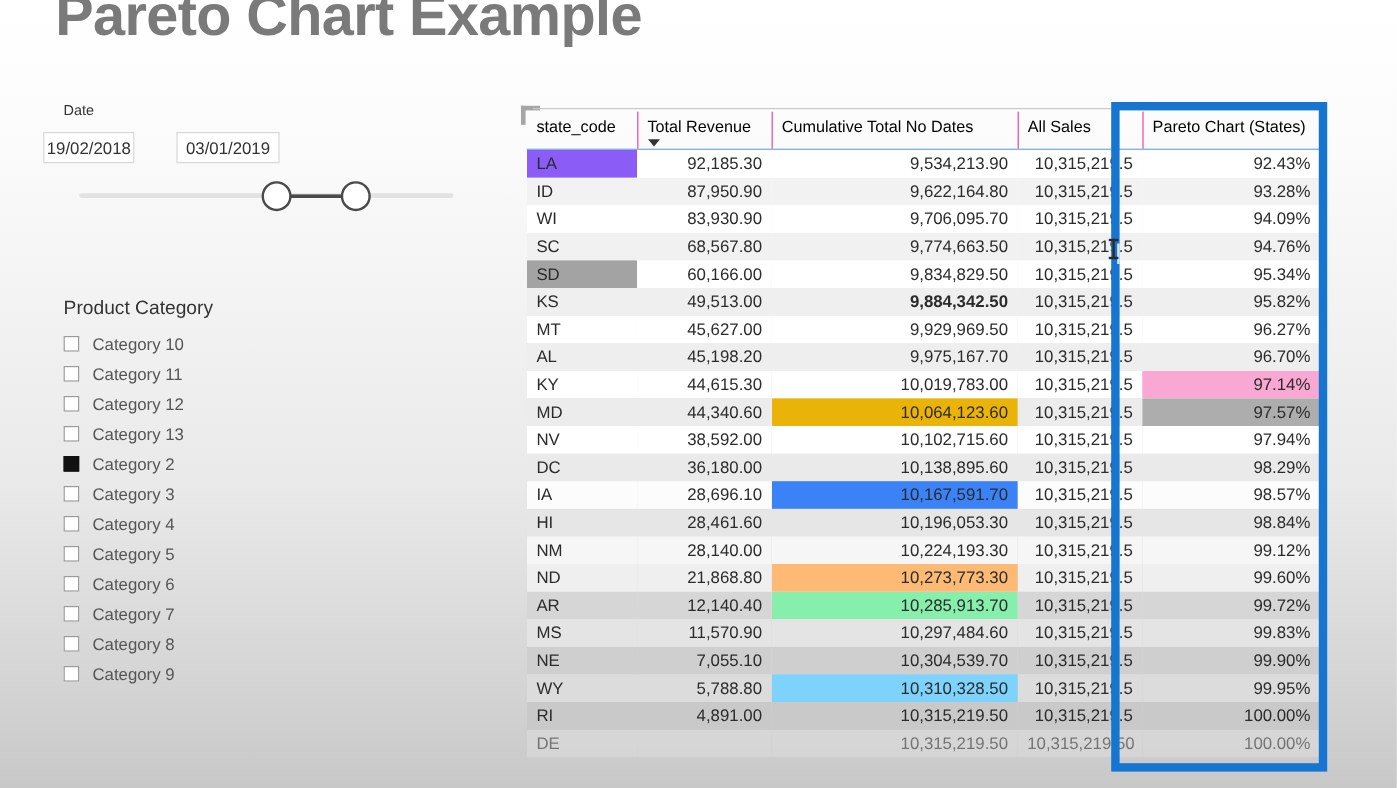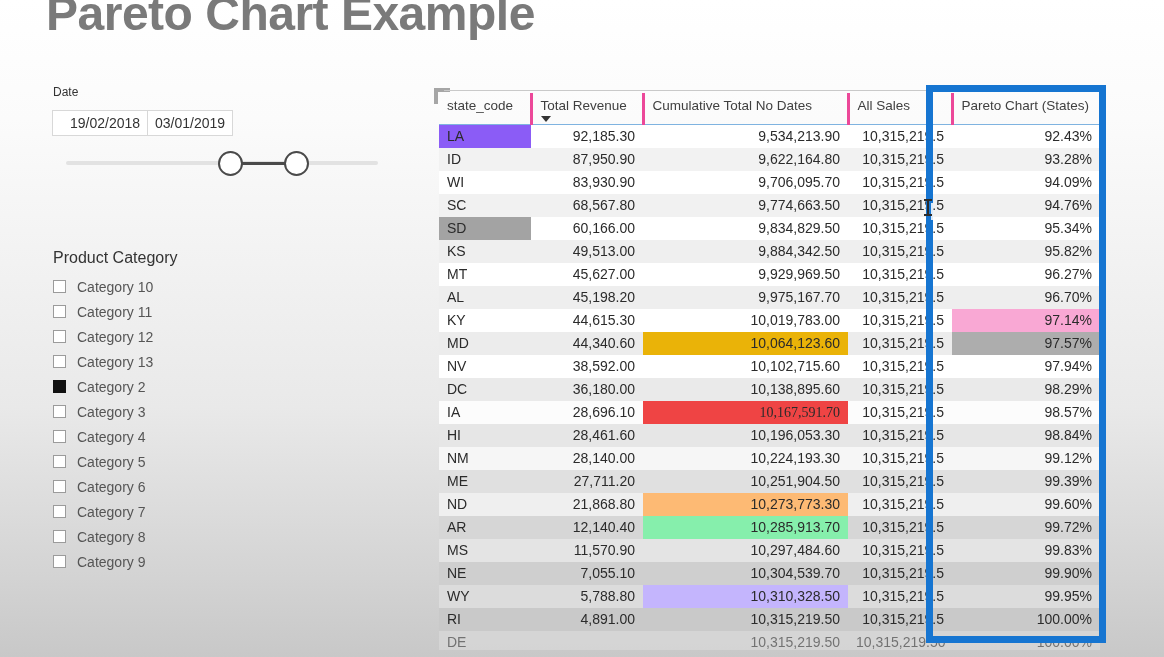--- a/index.html
+++ b/index.html
@@ -23,21 +23,21 @@
   .slicer-label{
     position:absolute;left:53px;top:85px;
     font-size:12px;color:#333;font-weight:400;
   }
   .date-box{
     position:absolute;top:110px;height:26px;
     border:1px solid #d8d8d8;background:#fff;
     display:flex;align-items:center;justify-content:center;
     font-size:14px;color:#333;box-sizing:border-box;
   }
-  #date-from{left:52px;width:106px;}
+  #date-from{left:36px;width:76px;}
   #date-to{left:147px;width:86px;}
 
   .slider-wrap{position:absolute;left:66px;top:148px;width:312px;height:32px;}
   .track{position:absolute;left:0;top:13px;width:312px;height:4px;background:#e2e2e2;border-radius:2px;}
   .track-active{position:absolute;left:164px;top:14px;width:66px;height:3px;background:#4a4a4a;}
   .handle{
     position:absolute;top:3px;width:25px;height:25px;border-radius:50%;
     background:#ffffff;border:2px solid #4a4a4a;box-sizing:border-box;
   }
   #handle-left{left:152px;}
@@ -66,26 +66,26 @@
     border-left:4px solid #a6a6a6;border-top:4px solid #a6a6a6;
   }
   .top-rule{
     position:absolute;left:10px;top:2px;width:1156px;height:1px;background:#c9c9c9;
   }
   .tbl{
     position:absolute;left:5px;top:5px;width:661px;
     border-collapse:collapse;table-layout:fixed;
   }
   .tbl th{
-    font-weight:400;font-size:13.5px;color:#404040;
+    font-weight:400;font-size:13.5px;color:#000000;
     padding:5px 8px 11px 8px;vertical-align:top;
     border-bottom:1px solid #7fb3e0;
     background:transparent;position:relative;
   }
-  .tbl th.sep{border-left:3px solid #ec4899;}
+  .tbl th.sep{border-left:1px solid #ec4899;}
   .tbl th.lft{text-align:left;}
   .tbl th.rgt{text-align:left;}
   .sort-caret{
     position:absolute;left:8px;bottom:2px;
     width:0;height:0;border-left:5px solid transparent;
     border-right:5px solid transparent;border-top:6px solid #333;
   }
   .tbl td{
     font-size:14px;color:#2b2b2b;height:23px;line-height:23px;
     padding:0 8px;white-space:nowrap;overflow:hidden;
@@ -239,21 +239,21 @@
             <tr>
               <td class="st" style="background: #a3a3a3;">SD</td>
               <td class="num" style="background: rgb(255, 255, 255);">60,166.00</td>
               <td class="num" style="background: rgb(255, 255, 255);">9,834,829.50</td>
               <td class="num" style="background: rgb(255, 255, 255);">10,315,219.5</td>
               <td class="num" style="background: rgb(255, 255, 255);">95.34%</td>
             </tr>
             <tr>
               <td class="st" style="background: rgb(239, 239, 239);">KS</td>
               <td class="num" style="background: rgb(239, 239, 239);">49,513.00</td>
-              <td class="num" style="background: rgb(239, 239, 239);">9,884,342.50</td>
+              <td class="num" style="background: rgb(239, 239, 239); font-weight: bold;">9,884,342.50</td>
               <td class="num" style="background: rgb(239, 239, 239);">10,315,219.5</td>
               <td class="num" style="background: rgb(239, 239, 239);">95.82%</td>
             </tr>
             <tr>
               <td class="st" style="background: rgb(255, 255, 255);">MT</td>
               <td class="num" style="background: rgb(255, 255, 255);">45,627.00</td>
               <td class="num" style="background: rgb(255, 255, 255);">9,929,969.50</td>
               <td class="num" style="background: rgb(255, 255, 255);">10,315,219.5</td>
               <td class="num" style="background: rgb(255, 255, 255);">96.27%</td>
             </tr>
@@ -288,46 +288,39 @@
             <tr>
               <td class="st" style="background: rgb(234, 234, 234);">DC</td>
               <td class="num" style="background: rgb(234, 234, 234);">36,180.00</td>
               <td class="num" style="background: rgb(234, 234, 234);">10,138,895.60</td>
               <td class="num" style="background: rgb(234, 234, 234);">10,315,219.5</td>
               <td class="num" style="background: rgb(234, 234, 234);">98.29%</td>
             </tr>
             <tr>
               <td class="st" style="background: rgb(252, 252, 252);">IA</td>
               <td class="num" style="background: rgb(252, 252, 252);">28,696.10</td>
-              <td class="num" style="background: #ef4444; font-family: Liberation Serif, serif;">10,167,591.70</td>
+              <td class="num" style="background: #3b82f6;">10,167,591.70</td>
               <td class="num" style="background: rgb(252, 252, 252);">10,315,219.5</td>
               <td class="num" style="background: rgb(252, 252, 252);">98.57%</td>
             </tr>
             <tr>
               <td class="st" style="background: rgb(230, 230, 230);">HI</td>
               <td class="num" style="background: rgb(230, 230, 230);">28,461.60</td>
               <td class="num" style="background: rgb(230, 230, 230);">10,196,053.30</td>
               <td class="num" style="background: rgb(230, 230, 230);">10,315,219.5</td>
               <td class="num" style="background: rgb(230, 230, 230);">98.84%</td>
             </tr>
             <tr>
               <td class="st" style="background: rgb(246, 246, 246);">NM</td>
               <td class="num" style="background: rgb(246, 246, 246);">28,140.00</td>
               <td class="num" style="background: rgb(246, 246, 246);">10,224,193.30</td>
               <td class="num" style="background: rgb(246, 246, 246);">10,315,219.5</td>
               <td class="num" style="background: rgb(246, 246, 246);">99.12%</td>
             </tr>
             <tr>
-              <td class="st" style="background: rgb(224, 224, 224);">ME</td>
-              <td class="num" style="background: rgb(224, 224, 224);">27,711.20</td>
-              <td class="num" style="background: rgb(224, 224, 224);">10,251,904.50</td>
-              <td class="num" style="background: rgb(224, 224, 224);">10,315,219.5</td>
-              <td class="num" style="background: rgb(224, 224, 224);">99.39%</td>
-            </tr>
-            <tr>
               <td class="st" style="background: rgb(239, 239, 239);">ND</td>
               <td class="num" style="background: rgb(239, 239, 239);">21,868.80</td>
               <td class="num" style="background: #fdba74;">10,273,773.30</td>
               <td class="num" style="background: rgb(239, 239, 239);">10,315,219.5</td>
               <td class="num" style="background: rgb(239, 239, 239);">99.60%</td>
             </tr>
             <tr>
               <td class="st" style="background: rgb(214, 214, 214);">AR</td>
               <td class="num" style="background: rgb(214, 214, 214); margin-top: 40px;">12,140.40</td>
               <td class="num" style="background: #86efac;">10,285,913.70</td>
@@ -344,21 +337,21 @@
             <tr>
               <td class="st" style="background: rgb(207, 207, 207);">NE</td>
               <td class="num" style="background: rgb(207, 207, 207);">7,055.10</td>
               <td class="num" style="background: rgb(207, 207, 207);">10,304,539.70</td>
               <td class="num" style="background: rgb(207, 207, 207);">10,315,219.5</td>
               <td class="num" style="background: rgb(207, 207, 207);">99.90%</td>
             </tr>
             <tr>
               <td class="st" style="background: rgb(220, 220, 220);">WY</td>
               <td class="num" style="background: rgb(220, 220, 220);">5,788.80</td>
-              <td class="num" style="background: #c4b5fd;">10,310,328.50</td>
+              <td class="num" style="background: #7dd3fc;">10,310,328.50</td>
               <td class="num" style="background: rgb(220, 220, 220);">10,315,219.5</td>
               <td class="num" style="background: rgb(220, 220, 220);">99.95%</td>
             </tr>
             <tr>
               <td class="st" style="background: rgb(201, 201, 201);">RI</td>
               <td class="num" style="background: rgb(201, 201, 201);">4,891.00</td>
               <td class="num" style="background: rgb(201, 201, 201);">10,315,219.50</td>
               <td class="num" style="background: rgb(201, 201, 201);">10,315,219.5</td>
               <td class="num" style="background: rgb(201, 201, 201);">100.00%</td>
             </tr>

